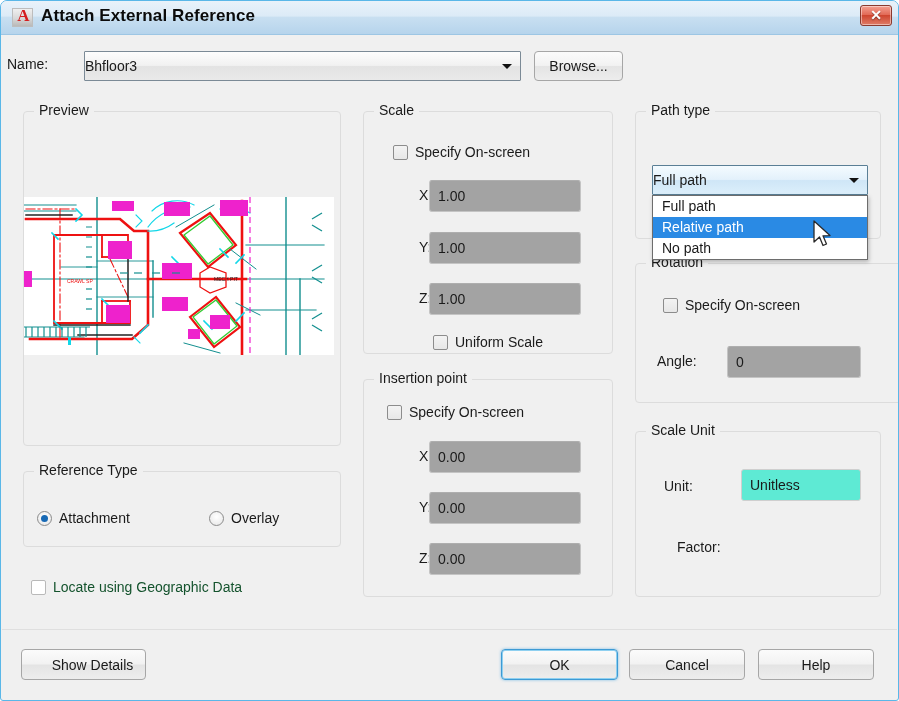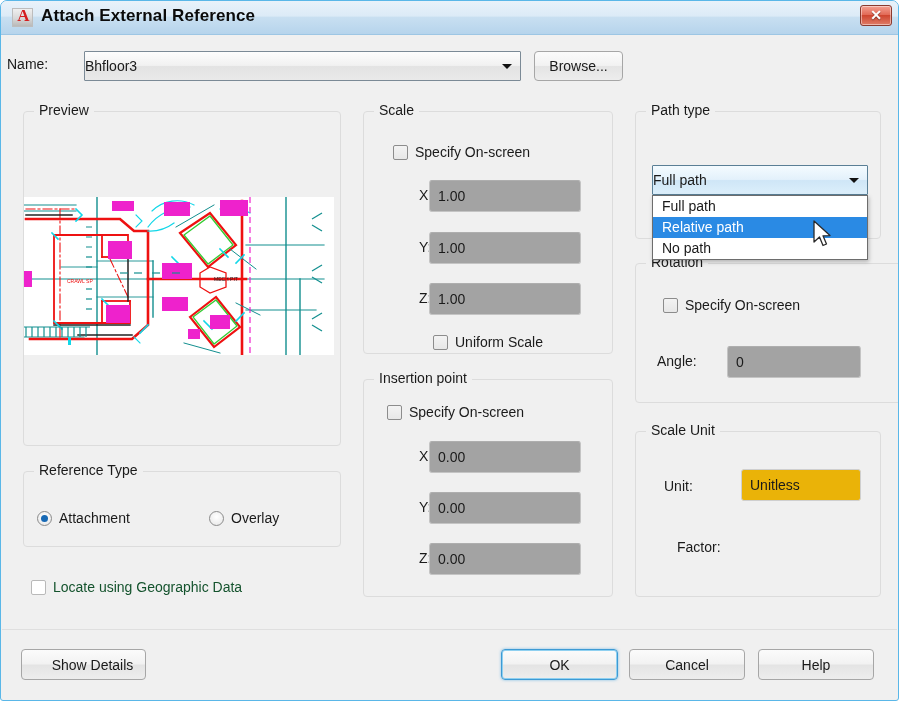--- a/index.html
+++ b/index.html
@@ -118,21 +118,21 @@
     border-radius: 3px;
     box-sizing: border-box;
     font-size: 14px;
     color: #1a1a1a;
     padding: 0 0 0 8px;
     line-height: 30px;
     white-space: nowrap;
     overflow: hidden;
   }
   .textbox.readonly {
-    background: #eab308;
+    background: #5eead4;
     border-color: #cfcfcf;
   }
 
   .combo {
     position: absolute;
     box-sizing: border-box;
     border: 1px solid #7b8a96;
     border-radius: 1px;
     background: linear-gradient(to bottom, #fdfdfd 0%, #f1f1f1 48%, #e3e3e3 52%, #e9e9e9 100%);
     font-size: 14px;

